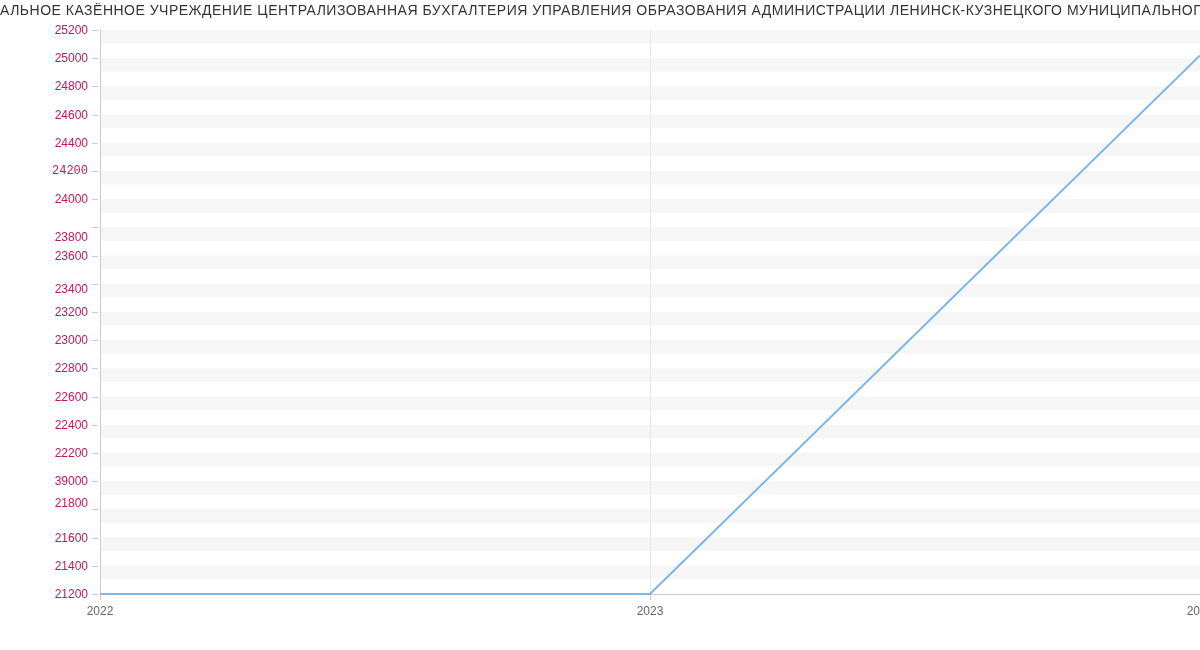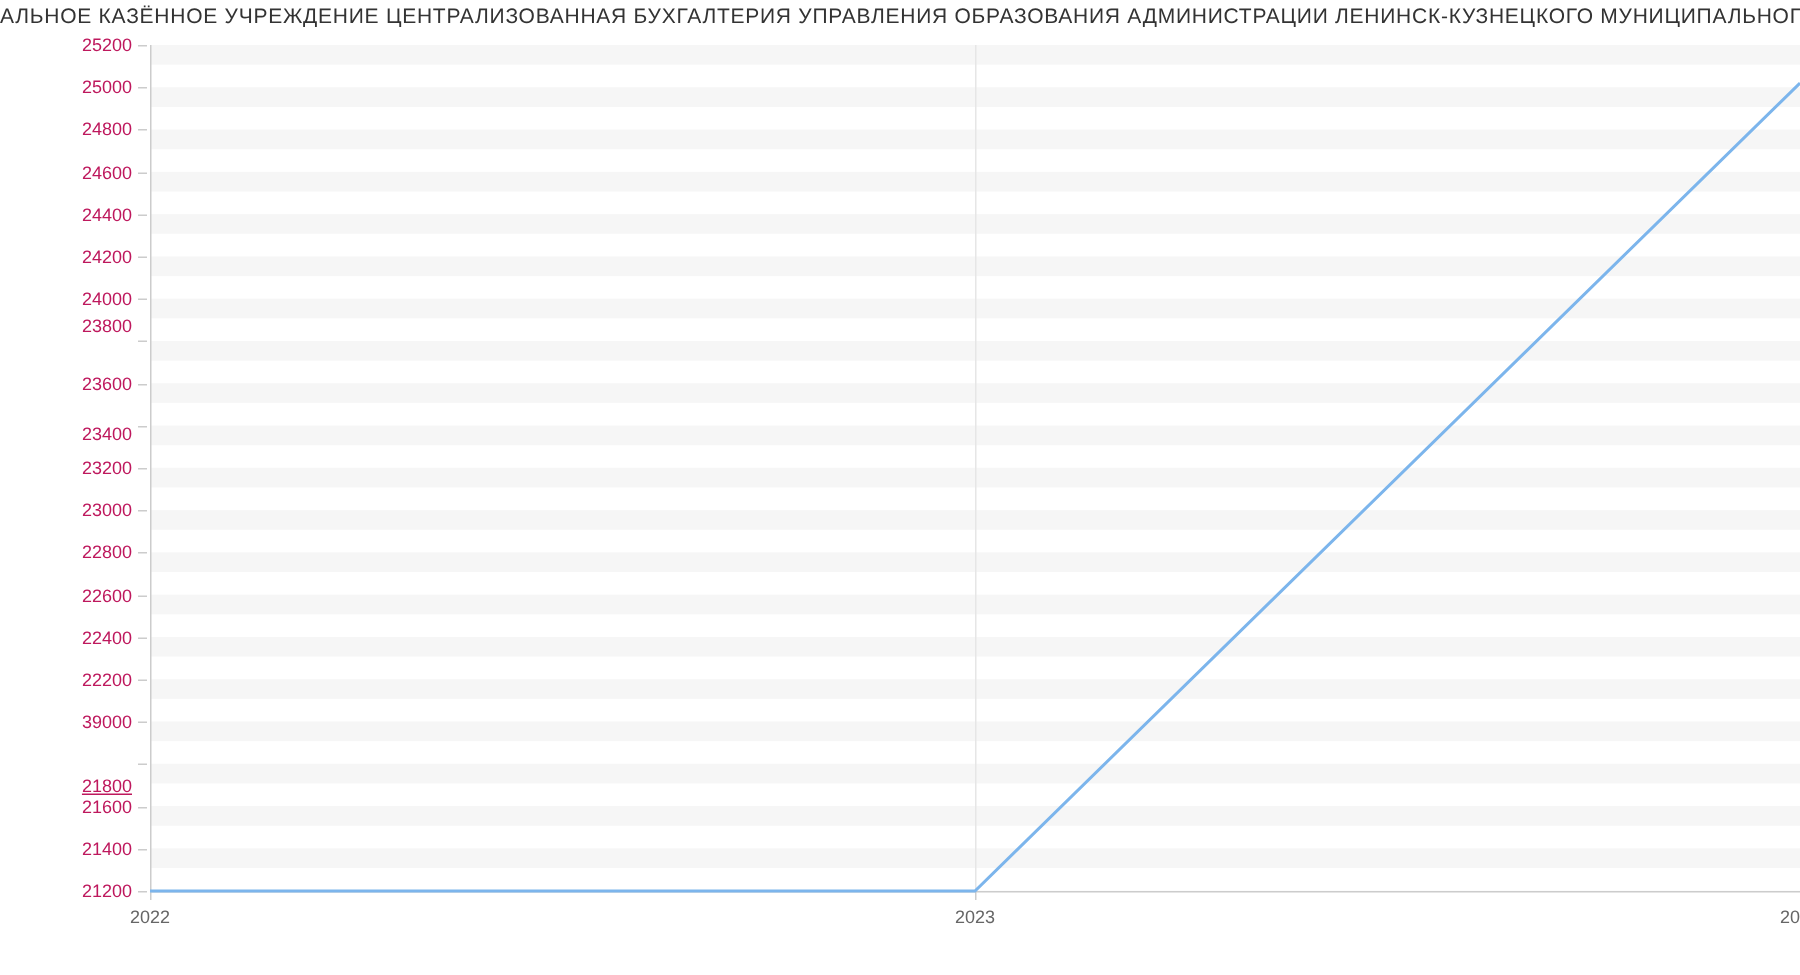--- a/index.html
+++ b/index.html
@@ -122,45 +122,45 @@
   <div class="axis-line" style="left:100px; top:594px; width:1100px; height:1px;"></div>
 
   <div class="y-axis" id="y-axis">
       <div class="y-tick" style="top: 564px;"></div>
       <div class="y-tick-label" style="top: 564px;">21200</div>
       <div class="y-tick" style="top: 535.8px;"></div>
       <div class="y-tick-label" style="top: 535.8px;">21400</div>
       <div class="y-tick" style="top: 507.6px;"></div>
       <div class="y-tick-label" style="top: 507.6px;">21600</div>
       <div class="y-tick" style="top: 479.4px;"></div>
-      <div class="y-tick-label" style="top: 494px; text-decoration: underline;">21800</div>
+      <div class="y-tick-label" style="top: 473px;">21800</div>
       <div class="y-tick" style="top: 451.2px;"></div>
       <div class="y-tick-label" style="top: 451.2px;">39000</div>
       <div class="y-tick" style="top: 423px;"></div>
       <div class="y-tick-label" style="top: 423px;">22200</div>
       <div class="y-tick" style="top: 394.8px;"></div>
       <div class="y-tick-label" style="top: 394.8px;">22400</div>
       <div class="y-tick" style="top: 366.6px;"></div>
       <div class="y-tick-label" style="top: 366.6px;">22600</div>
       <div class="y-tick" style="top: 338.4px;"></div>
       <div class="y-tick-label" style="top: 338.4px;">22800</div>
       <div class="y-tick" style="top: 310.2px;"></div>
       <div class="y-tick-label" style="top: 310.2px;">23000</div>
       <div class="y-tick" style="top: 282px;"></div>
       <div class="y-tick-label" style="top: 282px;">23200</div>
       <div class="y-tick" style="top: 253.8px;"></div>
       <div class="y-tick-label" style="top: 259px;">23400</div>
       <div class="y-tick" style="top: 225.6px;"></div>
       <div class="y-tick-label" style="top: 225.6px;">23600</div>
       <div class="y-tick" style="top: 197.4px;"></div>
-      <div class="y-tick-label" style="top: 187px;">23800</div>
+      <div class="y-tick-label" style="top: 207px;">23800</div>
       <div class="y-tick" style="top: 169.2px;"></div>
       <div class="y-tick-label" style="top: 169.2px;">24000</div>
       <div class="y-tick" style="top: 141px;"></div>
-      <div class="y-tick-label" style="top: 141px;">24200</div>
+      <div class="y-tick-label" style="top: 141px; font-family: Liberation Mono, monospace;">24200</div>
       <div class="y-tick" style="top: 112.8px;"></div>
       <div class="y-tick-label" style="top: 112.8px; margin-left: 28px;">24400</div>
       <div class="y-tick" style="top: 84.6px;"></div>
       <div class="y-tick-label" style="top: 84.6px;">24600</div>
       <div class="y-tick" style="top: 56.4px;"></div>
       <div class="y-tick-label" style="top: 56.4px;">24800</div>
       <div class="y-tick" style="top: 28.2px;"></div>
       <div class="y-tick-label" style="top: 28.2px;">25000</div>
       <div class="y-tick" style="top: 0px;"></div>
       <div class="y-tick-label" style="top: 0px;">25200</div>

